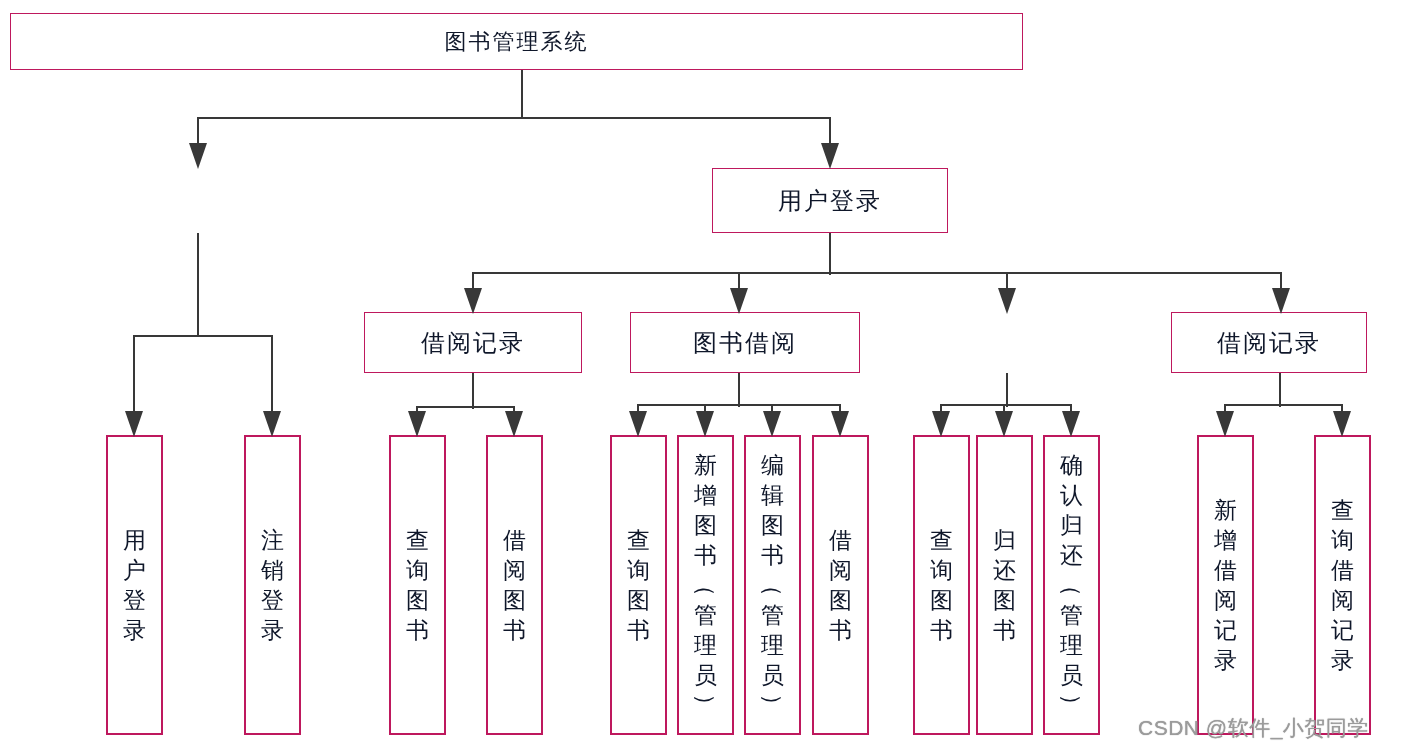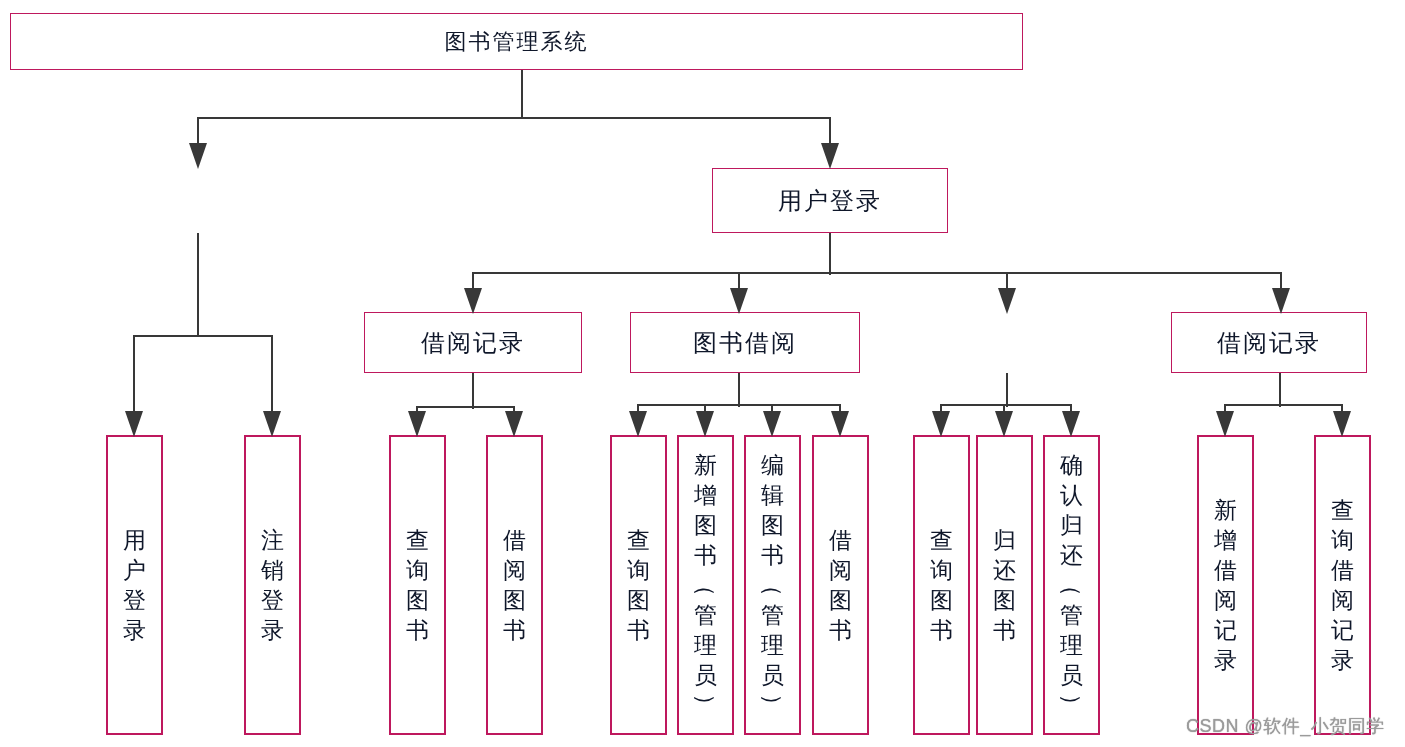--- a/index.html
+++ b/index.html
@@ -39,22 +39,22 @@
   #l-ra  { left:1197px; }
   #l-rq  { left:1314px; }
 
   .cline { position:absolute; background:#383838; }
   .ahead {
     position:absolute; width:0; height:0;
     border-left:9px solid transparent; border-right:9px solid transparent;
     border-top:26px solid #383838;
   }
   #watermark {
-    position:absolute; left:1186px; top:714px; z-index:6;
-    font-size:18px; color:#9b9b9b; letter-spacing:0.5px; white-space:nowrap;
+    position:absolute; left:1138px; top:714px; z-index:6;
+    font-size:21px; color:#9b9b9b; letter-spacing:0.5px; white-space:nowrap;
     text-shadow:0 0 1px #8a8a8a;
   }
 </style>
 </head>
 <body>
 
 <div id="stage">
   <div class="box hbox" id="n-root">图书管理系统</div>
 
   <div class="box hbox" id="n-mgmt">用户登录</div>

